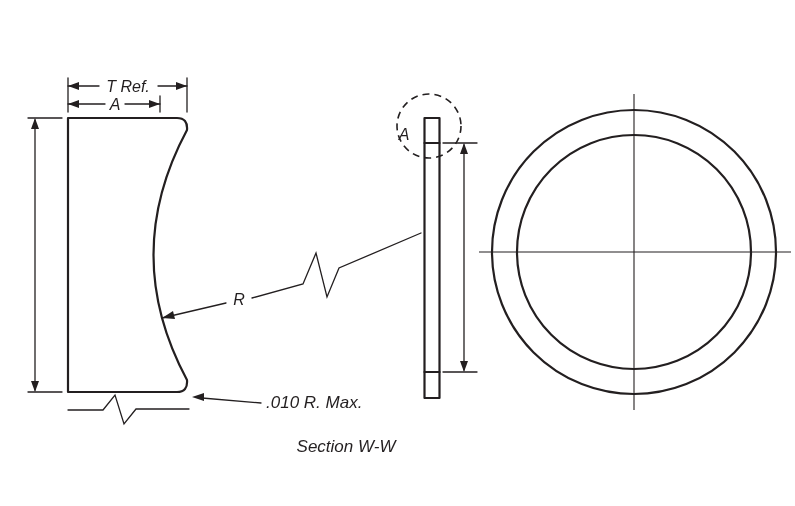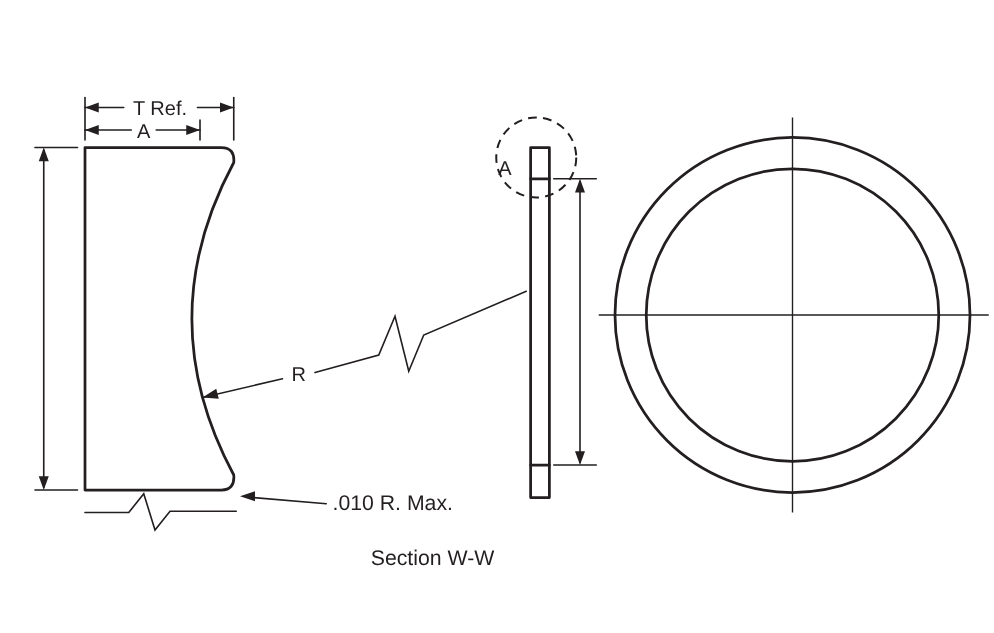--- a/index.html
+++ b/index.html
@@ -5,20 +5,21 @@
   html,body{margin:0;padding:0;}
   body{
     width:795px;height:506px;
     background:var(--bg-color,#ffffff);
     font-family:"Liberation Sans",sans-serif;
     overflow:hidden;
   }
   .canvas{
     width:795px;height:474px;position:relative;
     background:var(--bg-color,#ffffff);
+    font-style:italic;
   }
   svg{display:block;color:var(--line-color,#231f20);}
   .obj{stroke:currentColor;stroke-width:2.2;fill:none;stroke-linejoin:round;stroke-linecap:round;}
   .thin{stroke:currentColor;stroke-width:1.3;fill:none;stroke-linecap:round;}
   .center{stroke:currentColor;stroke-width:1.1;fill:none;}
   .dash{stroke:currentColor;stroke-width:1.6;fill:none;stroke-dasharray:7 5;}
   .arrow{fill:currentColor;stroke:none;}
   text{fill:currentColor;font-family:"Liberation Sans",sans-serif;}
   .lbl{font-size:16px;}
   .cap{font-size:17px;}

